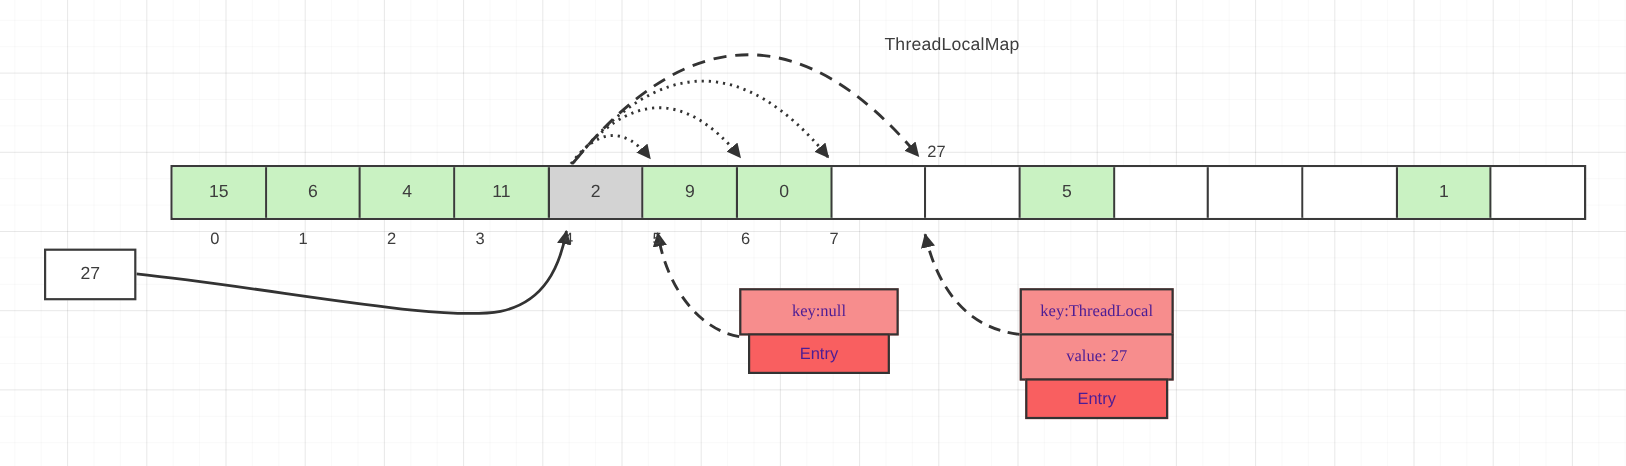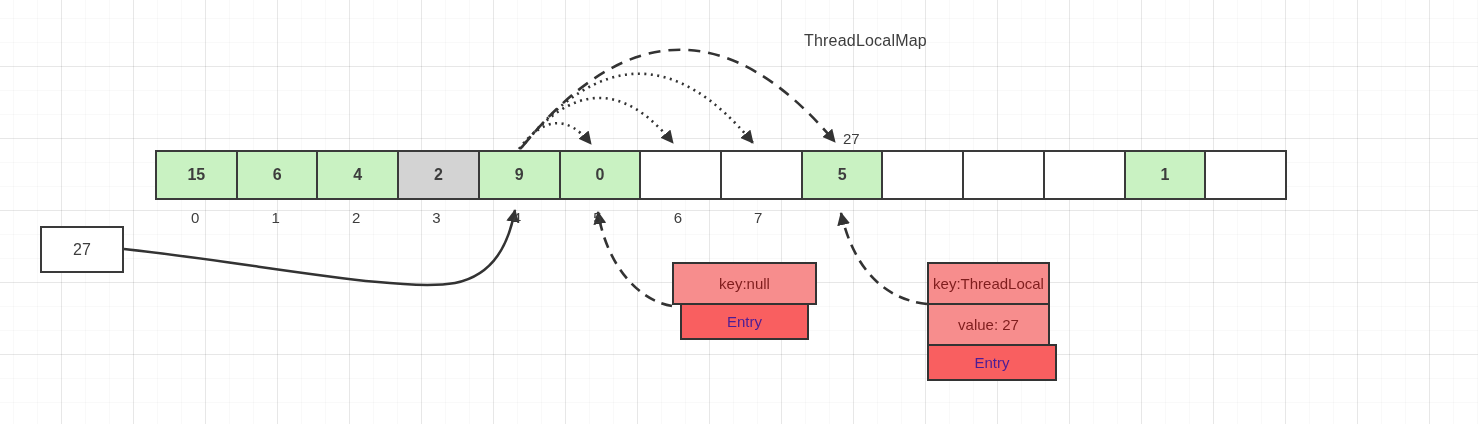--- a/index.html
+++ b/index.html
@@ -29,26 +29,25 @@
     background-position:-6px -6px,-11px 0,-6px -6px,-11px 0;
     padding-left:40px;
   }
   .title{
     position:absolute;left:804px;top:32px;
     font-size:16px;color:var(--text);letter-spacing:0.2px;
   }
   
   .array{
     position:absolute;left:155px;top:150px;
-    width:1132px;height:50px;
+    width:1287px;height:50px;
     display:flex;
     border:2.5px solid var(--border);
     box-sizing:border-box;
     background:#fff;
-    font-weight:bold;
   }
   .cell{
     flex:1 1 0;
     border-right:2.5px solid var(--border);
     display:flex;align-items:center;justify-content:center;
     font-size:16px;color:var(--text);
     box-sizing:border-box;
   }
   .cell:last-child{border-right:none;}
   .cell.green{background:var(--cell-green);}
@@ -68,33 +67,33 @@
     display:flex;align-items:center;justify-content:center;
     font-size:16px;color:var(--text);
   }
   
   .entry-box{position:absolute;top:262px;}
   .entry-box .row{
     height:43px;box-sizing:border-box;
     border:2px solid var(--entry-border);
     background:var(--entry-light);
     display:flex;align-items:center;justify-content:center;
-    font-size:15px;color:#7f1d1d;
+    font-size:15px;color:#4c1d95;font-family:Liberation Serif, serif;
   }
   .entry-box .row + .row{margin-top:-2px;}
   .entry-box .footer{
     height:37px;box-sizing:border-box;margin:-2px auto 0 auto;
     border:2px solid var(--entry-border);
     background:var(--entry-accent);
     display:flex;align-items:center;justify-content:center;
     font-size:15px;color:#4c1d95;
   }
   #entry-null{left:672px;width:145px;}
   #entry-null .footer{width:129px;}
-  #entry-threadlocal{left:927px;width:123px;}
+  #entry-threadlocal{left:927px;width:140px;}
   #entry-threadlocal .footer{width:130px;}
   svg.arrows{position:absolute;left:0;top:0;pointer-events:none;}
 </style>
 </head>
 <body>
 
 <div id="canvas">
 
   <svg class="arrows" width="1478" height="424" viewBox="0 0 1478 424">
     <defs>
@@ -115,20 +114,21 @@
 
     <path d="M927,304 C882,299 853,266 841,213" fill="none" stroke="#333333" stroke-width="2.6" stroke-dasharray="11 7" marker-end="url(#arrow)"></path>
   </svg>
 
   <div class="title">ThreadLocalMap</div>
 
   <div class="array" id="array-cells">
       <div class="cell green">15</div>
       <div class="cell green">6</div>
       <div class="cell green">4</div>
+      <div class="cell green">11</div>
       <div class="cell gray">2</div>
       <div class="cell green">9</div>
       <div class="cell green">0</div>
       <div class="cell empty"></div>
       <div class="cell empty"></div>
       <div class="cell green">5</div>
       <div class="cell empty"></div>
       <div class="cell empty"></div>
       <div class="cell empty"></div>
       <div class="cell green">1</div>

